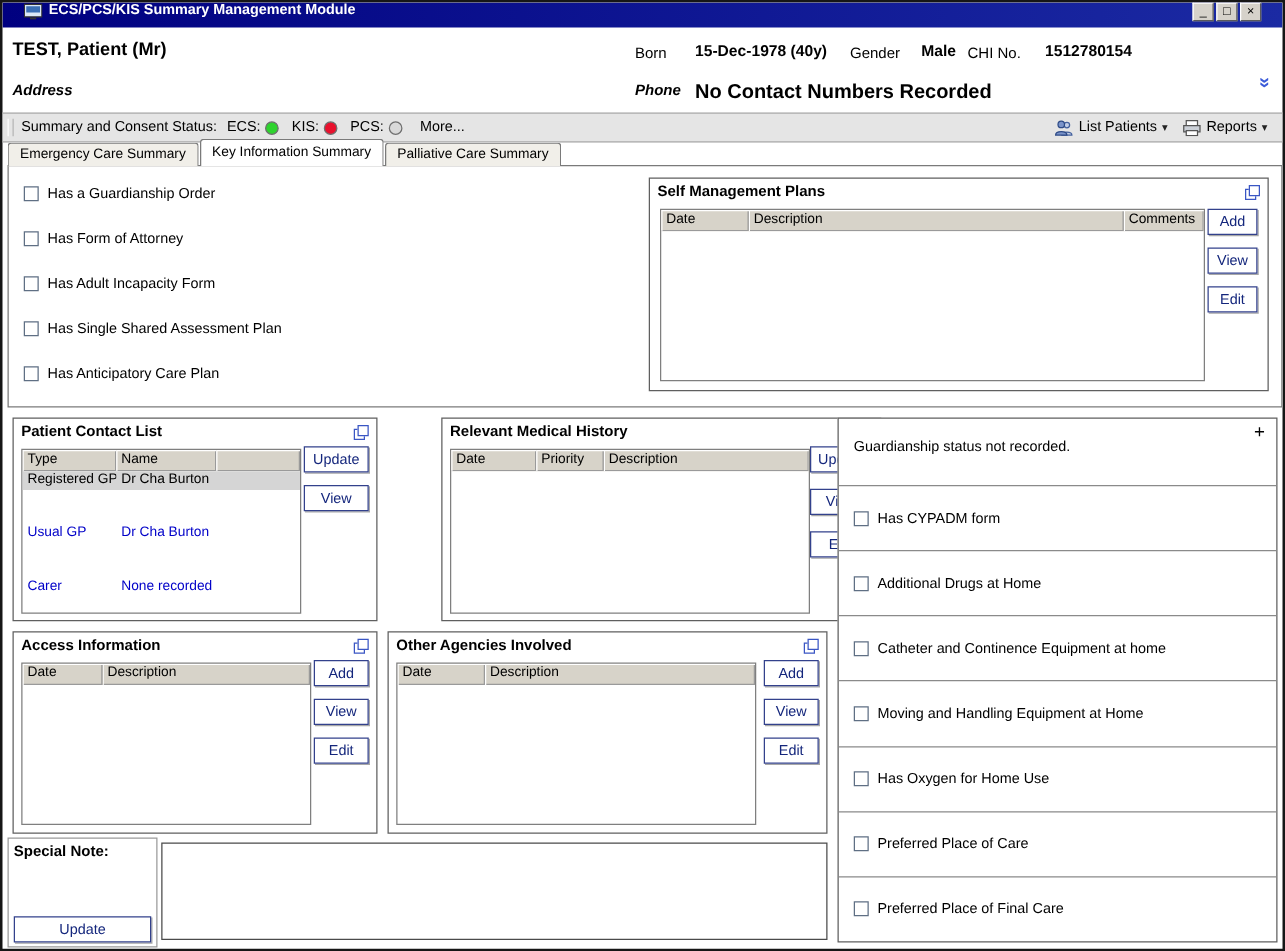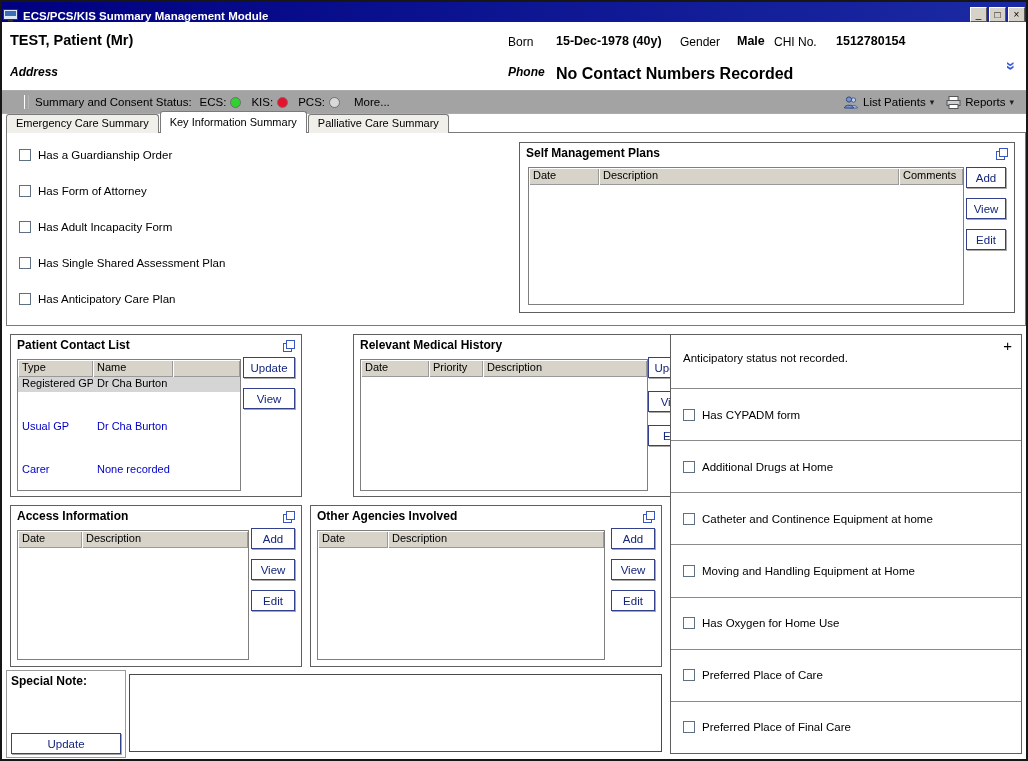--- a/index.html
+++ b/index.html
@@ -1,34 +1,34 @@
 <!DOCTYPE html>
 <html><head>
 <meta charset="utf-8">
 <style>
   html,body{margin:0;padding:0;}
   body{font-family:"Liberation Sans",sans-serif;background:#8f8f8f;}
   .window{position:relative;width:1028px;height:761px;box-sizing:border-box;background:#fff;border:2px solid #161616;overflow:hidden;}
 
   
-  .titlebar{position:absolute;top:0;left:0;right:0;height:20px;background:linear-gradient(90deg,#000080,#1b2aa3);display:flex;align-items:flex-end;padding:0 1px;}
+  .titlebar{position:absolute;top:0;left:0;right:0;height:20px;background:linear-gradient(90deg,#000080,#1b2aa3);display:flex;align-items:flex-start;padding:0 17px;}
   .app-icon{width:15px;height:14px;margin-right:5px;flex:0 0 auto;}
   .window-title{color:#fff;font-weight:bold;font-size:11.5px;flex:1;white-space:nowrap;}
   .win-btn{width:17px;height:15px;margin-left:2px;background:#d6d2ca;border:1px solid;border-color:#ffffff #5a5a5a #5a5a5a #ffffff;font-size:10px;line-height:12px;text-align:center;font-family:"Liberation Sans",sans-serif;padding:0;color:#000;cursor:default;}
 
   
   .hdr-name{position:absolute;left:8px;top:30px;font-size:14.5px;font-weight:bold;}
   .hdr-lbl{position:absolute;top:33px;font-size:12px;color:#000;}
   .hdr-val{position:absolute;top:32px;font-size:12.5px;font-weight:bold;}
   .hdr-lbl2{position:absolute;top:63px;font-size:12px;font-style:italic;font-weight:bold;}
   .hdr-val2{position:absolute;top:63px;font-size:16px;font-weight:bold;}
   .chevrons{position:absolute;right:10px;top:57px;color:#3b5bd9;font-weight:bold;font-size:16px;transform:rotate(90deg);cursor:pointer;line-height:14px;}
 
   
-  .statusbar{position:absolute;top:88px;left:0;right:0;height:22px;border-top:1px solid #ababab;border-bottom:1px solid #ababab;display:flex;align-items:center;font-size:11.5px;background:#a3a3a3;padding-left:18px;}
+  .statusbar{position:absolute;top:88px;left:0;right:0;height:22px;border-top:1px solid #ababab;border-bottom:1px solid #ababab;display:flex;align-items:center;font-size:11.5px;background:#e5e5e5;}
   .grip{width:3px;height:14px;margin:0 6px 0 4px;border-left:1px solid #fff;border-right:1px solid #b5b5b5;}
   .sb-label{margin-right:8px;}
   .sb-ind{display:flex;align-items:center;margin-right:10px;gap:4px;}
   .dot{width:11px;height:11px;border-radius:50%;border:1px solid #6f6f6f;box-sizing:border-box;}
   .sb-more{margin-left:4px;cursor:pointer;}
   .sb-right{margin-left:auto;display:flex;align-items:center;gap:4px;margin-right:8px;}
   .sb-btn{display:flex;align-items:center;gap:4px;padding:1px 4px;cursor:pointer;}
   .caret{font-size:9px;color:#222;}
 
   
@@ -260,21 +260,21 @@
         <span class="th" style="flex:1">Description</span>
       </div>
     </div>
     <button class="flatbtn" style="right:6px;top:22px;width:44px;">Add</button>
     <button class="flatbtn" style="right:6px;top:53px;width:44px;">View</button>
     <button class="flatbtn" style="right:6px;top:84px;width:44px;">Edit</button>
   </div>
 
   <div class="cd-panel">
     <div class="cd-first">
-      <span class="cd-text">Anticipatory status not recorded.</span>
+      <span class="cd-text">Guardianship status not recorded.</span>
       <span class="cd-plus">+</span>
     </div>
     <label class="cd-row">
         <span class="cb"></span>
         <span class="cb-label">Has CYPADM form</span>
       </label>
     <label class="cd-row">
         <span class="cb"></span>
         <span class="cb-label">Additional Drugs at Home</span>
       </label>

